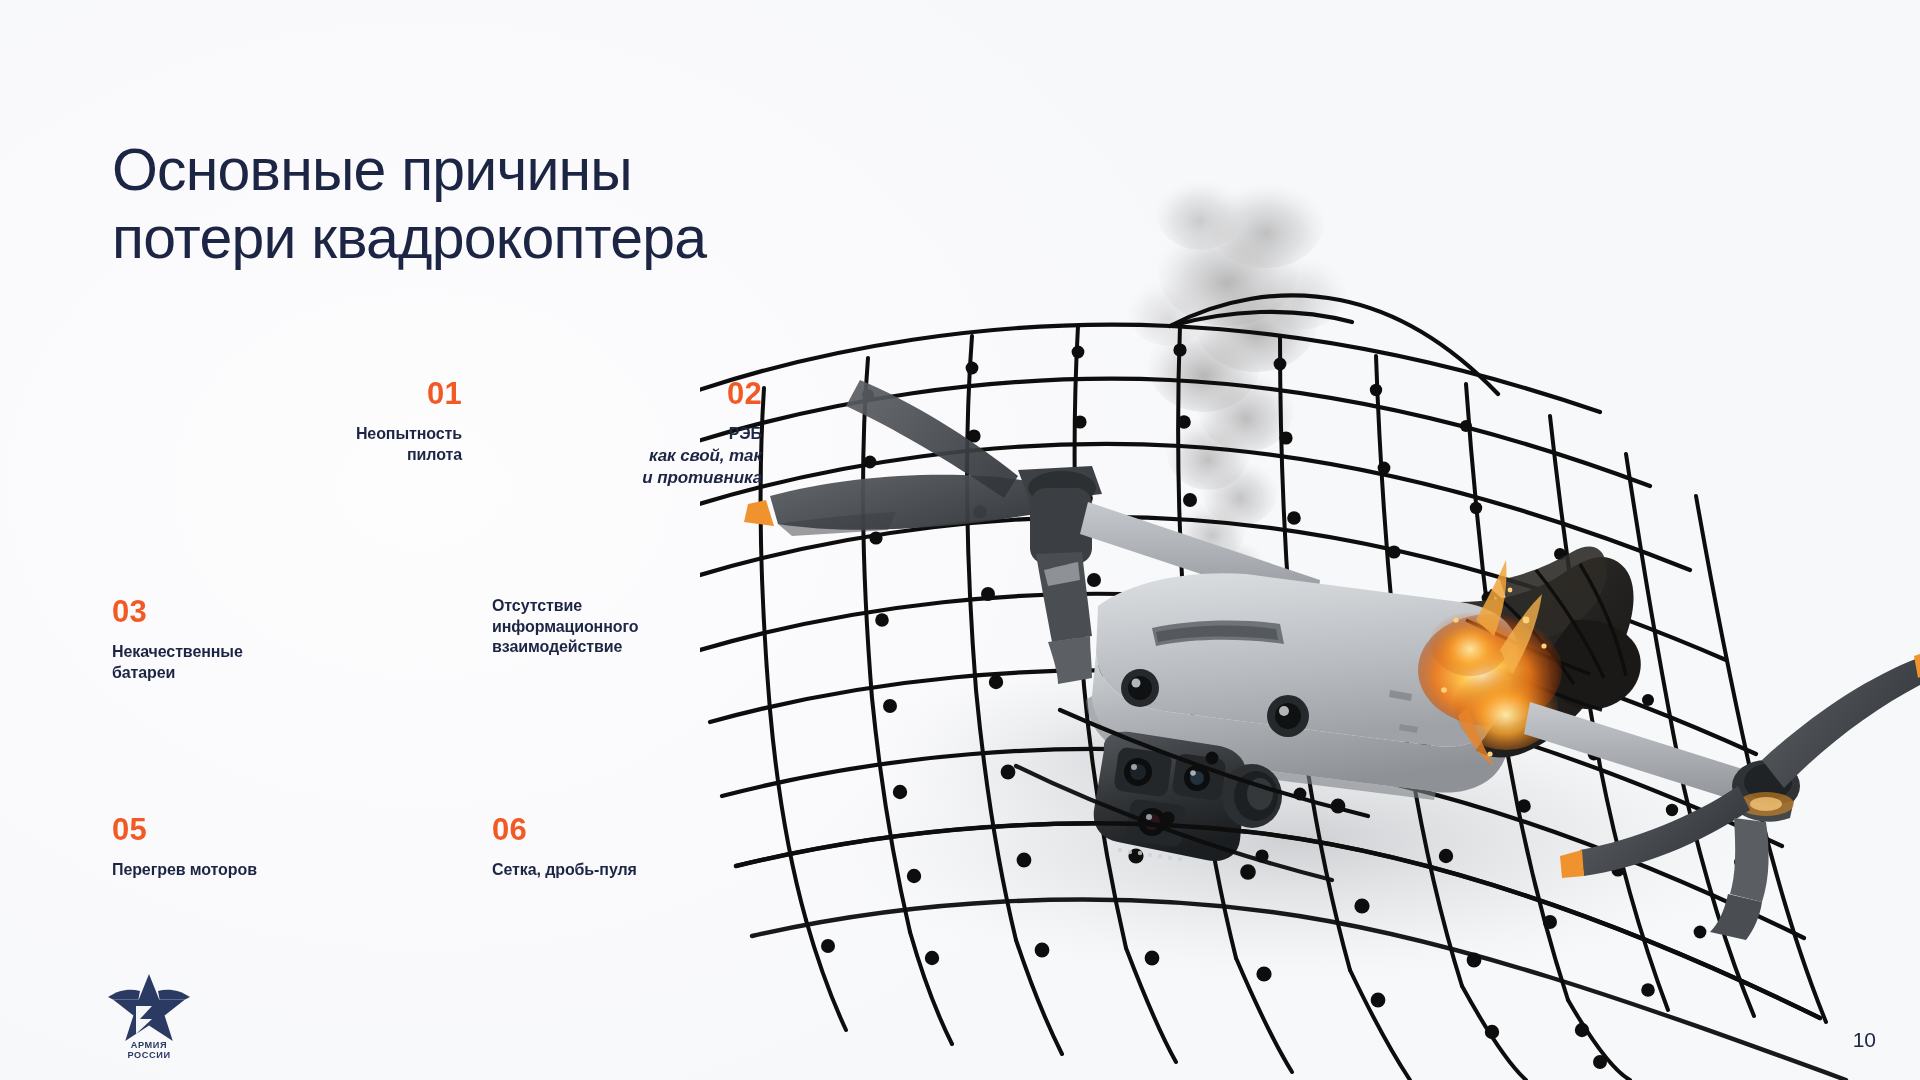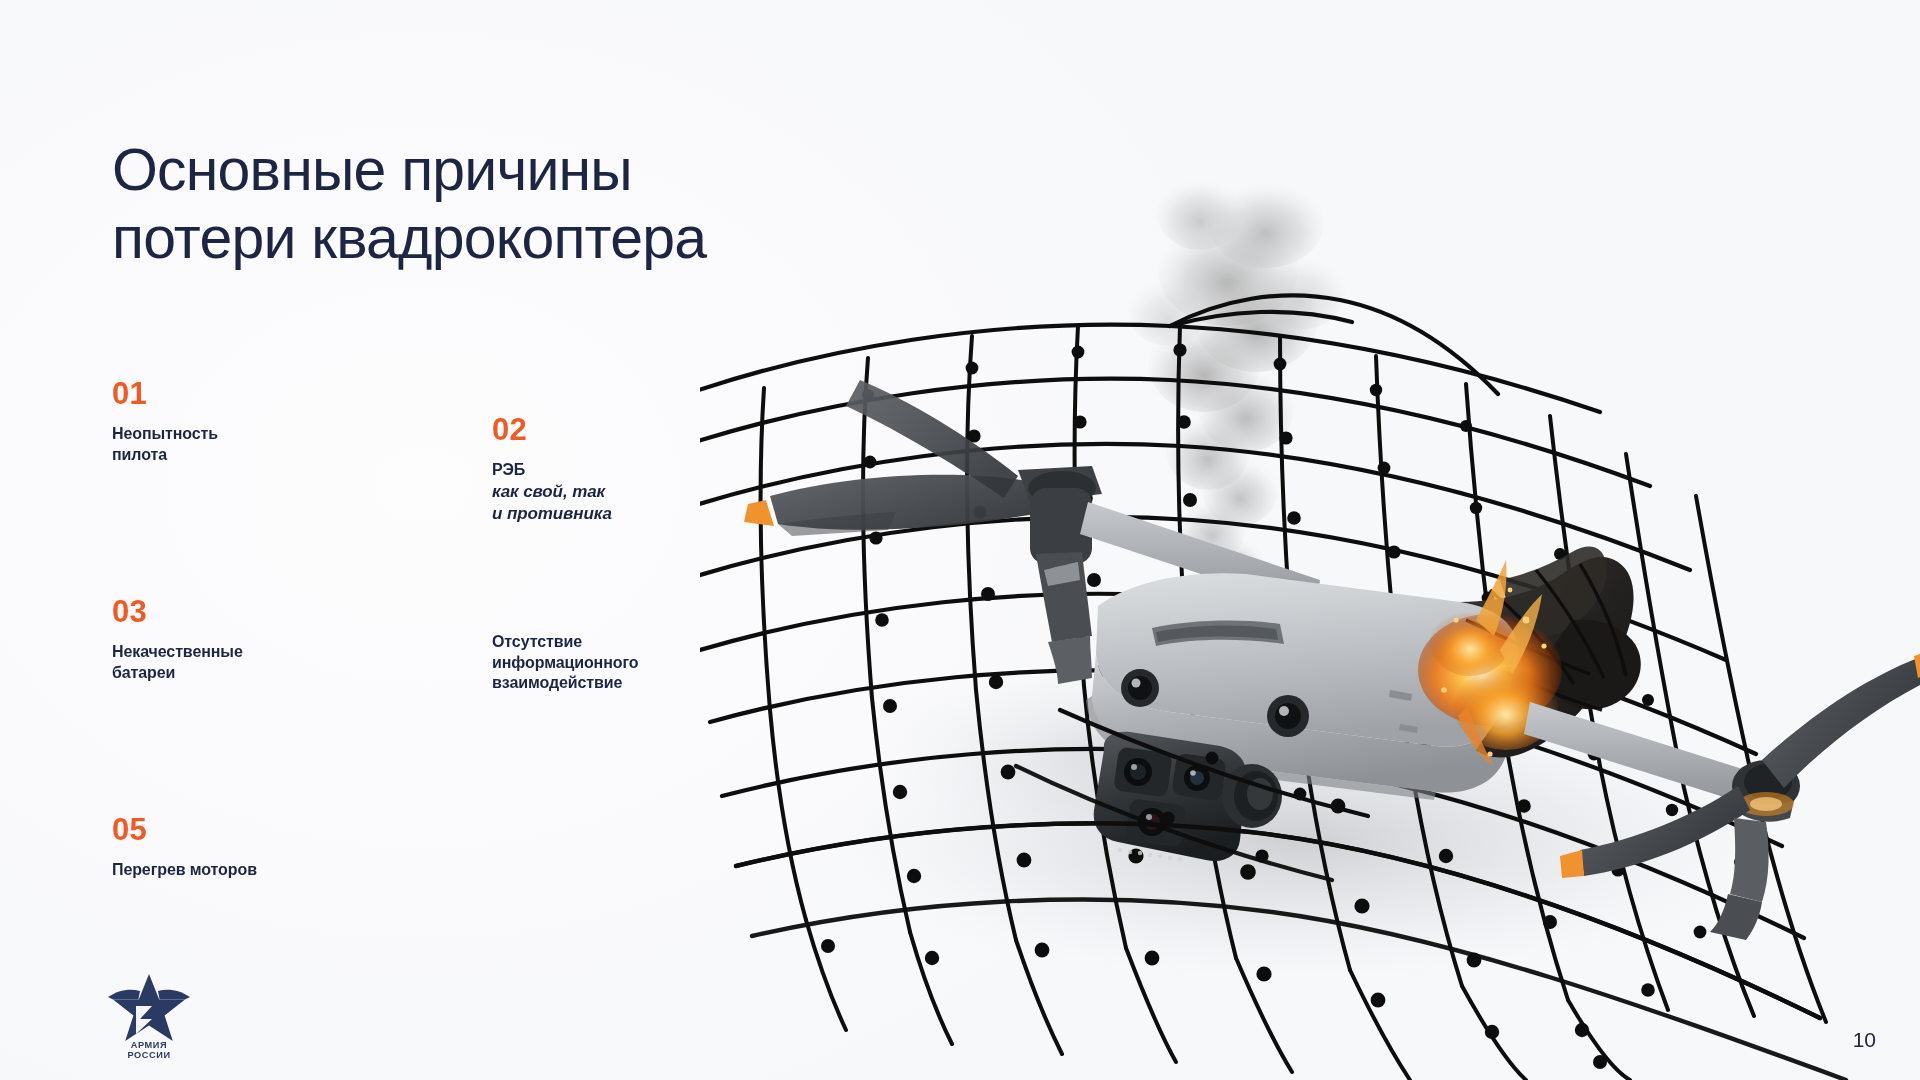--- a/index.html
+++ b/index.html
@@ -27,34 +27,34 @@
     z-index:40;
   }
 
   
   .items{
     position:absolute;left:112px;top:378px;
     width:680px;z-index:40;
   }
   .row{display:flex;}
   .cell{width:380px;box-sizing:border-box;padding-right:30px;}
-  .cell.col2{width:300px;margin-top:36px;}
+  .cell.col2{width:300px;}
   .num{
     color:#F15A24;font-size:31px;font-weight:bold;
     line-height:1;letter-spacing:0.2px;margin-bottom:15px;
   }
   .label{
     color:#1d2544;font-size:16px;font-weight:bold;
     line-height:1.29;letter-spacing:-0.1px;white-space:pre-line;
   }
   .sub{
     color:#1d2544;font-size:17px;font-weight:bold;font-style:italic;
     line-height:1.29;letter-spacing:-0.1px;white-space:pre-line;
   }
-  .r1{height:218px;}
+  .r1{height:218px;text-align:right;}
   .r2{height:218px;}
 
   
   .logo{position:absolute;left:106px;bottom:22px;width:86px;height:92px;z-index:40;}
   .logo svg{display:block;}
 
   
   .pageno{
     position:absolute;right:44px;bottom:28px;
     color:#1d2544;font-size:21px;font-weight:normal;z-index:60;
@@ -462,20 +462,24 @@
 информационного
 взаимодействие</div>
       </div>
     </div>
 
     <div class="row">
       <div class="cell">
         <div class="num">05</div>
         <div class="label">Перегрев моторов</div>
       </div>
+      <div class="cell col2">
+        <div class="num">06</div>
+        <div class="label">Сетка, дробь-пуля</div>
+      </div>
     </div>
 
   </div>
 
   <div class="logo">
     <svg viewBox="0 0 86 92" xmlns="http://www.w3.org/2000/svg" aria-hidden="true">
       <g fill="#2b3a62">
 
         <path d="M43 8 L53.2 33.5 L79 33.5 L58.6 49.5 L66.8 75 L43 59.5 L19.2 75 L27.4 49.5 L7 33.5 L32.8 33.5 Z"></path>
 

